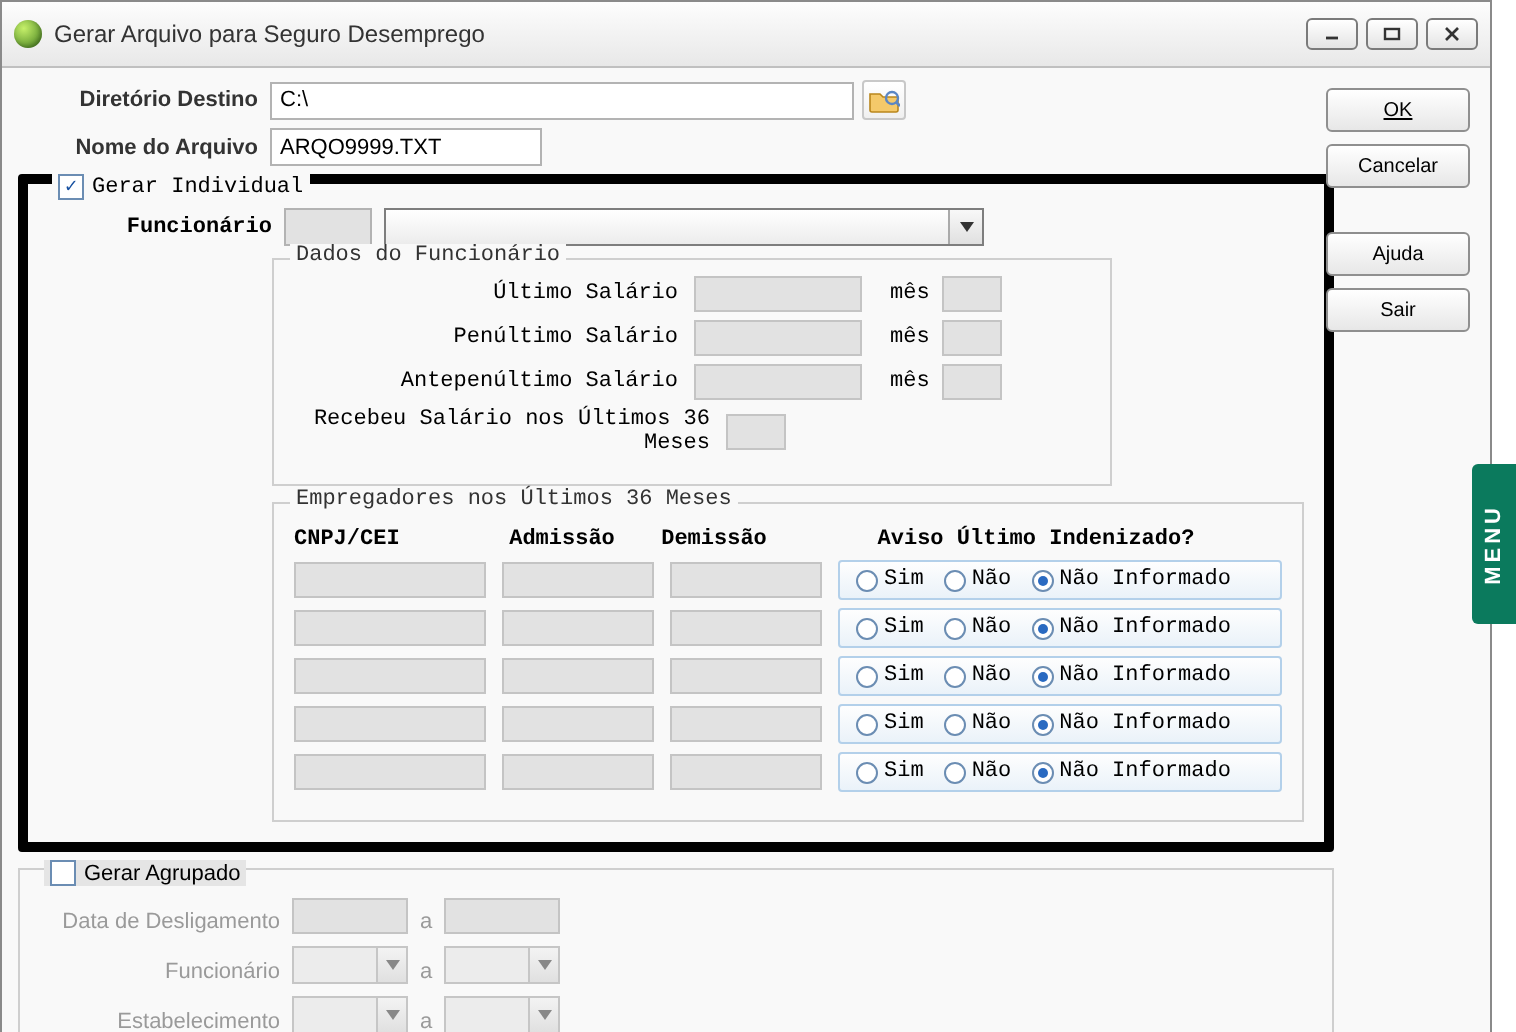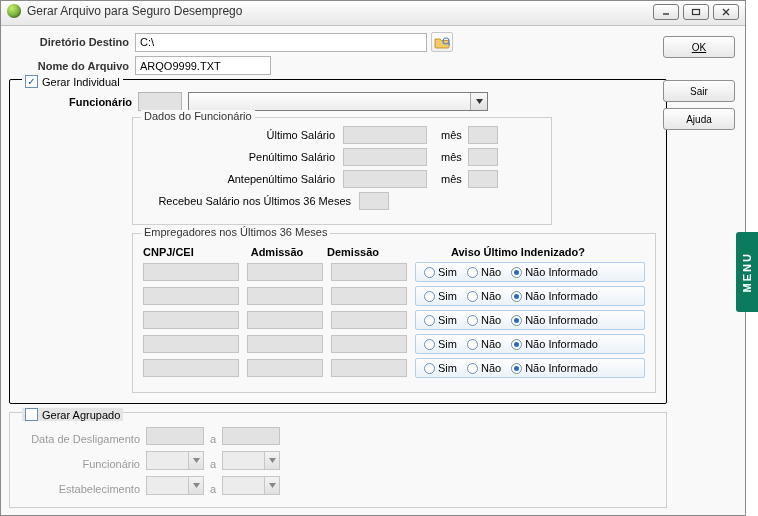--- a/index.html
+++ b/index.html
@@ -16,22 +16,22 @@
     width: 746px;
     height: 516px;
     background: #fdfdfd;
     border: 1px solid #8a8a8a;
   }
   .titlebar {
     height: 25px;
     background: linear-gradient(#fdfdfd, #e8e8e8);
     border-bottom: 1px solid #c0c0c0;
     display: flex;
-    align-items: flex-start;
-    padding: 3px 6px;
+    align-items: center;
+    padding: 16px 6px;
     gap: 6px;
   }
   .titlebar .icon {
     width: 14px; height: 14px;
     border-radius: 50%;
     background: radial-gradient(circle at 35% 30%, #c6f06a, #3d7a1a);
     box-shadow: inset -1px -1px 2px rgba(0,0,0,.25);
   }
   .titlebar .title { color: #333; font-size: 12px; }
   .winbtns { margin-left: auto; display: flex; gap: 4px; }
@@ -78,25 +78,26 @@
     border-radius: 2px;
   }
   .folder-svg { width: 16px; height: 13px; }
   .chk {
     display: flex; align-items: center; gap: 4px;
     margin: 4px 0 6px 6px;
   }
   .chkbox { width: 13px; height: 13px; border:1px solid #6b8db3; background:#fff; display:flex;align-items:center;justify-content:center;}
   .chkbox.checked::after{ content:"✓"; font-size:10px; color:#1650a0; }
   .fieldset {
-    border: 1px solid #000000;
+    border: 5px solid #000000;
     border-radius: 2px;
     padding: 10px 10px 10px 10px;
     position: relative;
     margin-top: 2px;
+    font-family: Liberation Mono, monospace;
   }
   .func-row { display:flex; align-items:center; gap:6px; margin-bottom:6px; }
   .func-label { width: 112px; text-align:right; font-weight:bold; }
   .func-code {
     width: 44px; height:19px; background:#e2e2e2; border:1px solid #b3b3b3;
   }
   .combo {
     flex:1; height:19px; border:1px solid #7e7e7e;
     background: linear-gradient(#fff,#ececec);
     display:flex; align-items:center;
@@ -438,26 +439,29 @@
             </div>
         </div>
       </div>
 
     </div>
 
     <div class="right-panel">
       <div class="btn">
           <span><u>OK</u></span>
         </div>
+      <div class="btn">
+          <span>Cancelar</span>
+        </div>
       <div class="right-gap"></div>
       <div class="btn">
+          <span>Ajuda</span>
+        </div>
+      <div class="btn">
           <span>Sair</span>
-        </div>
-      <div class="btn">
-          <span>Ajuda</span>
         </div>
     </div>
 
   </div>
 </div>
 
 <div class="menu-tab">
   <span>MENU</span>
 </div>
 

